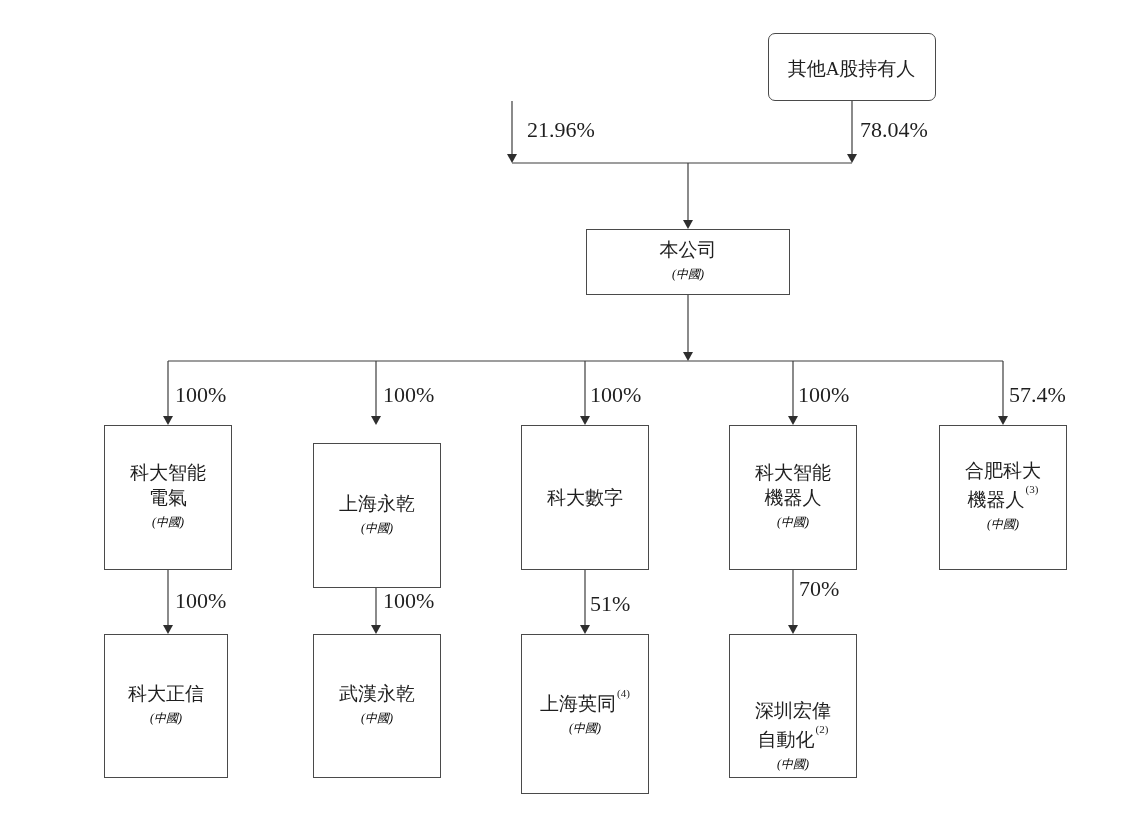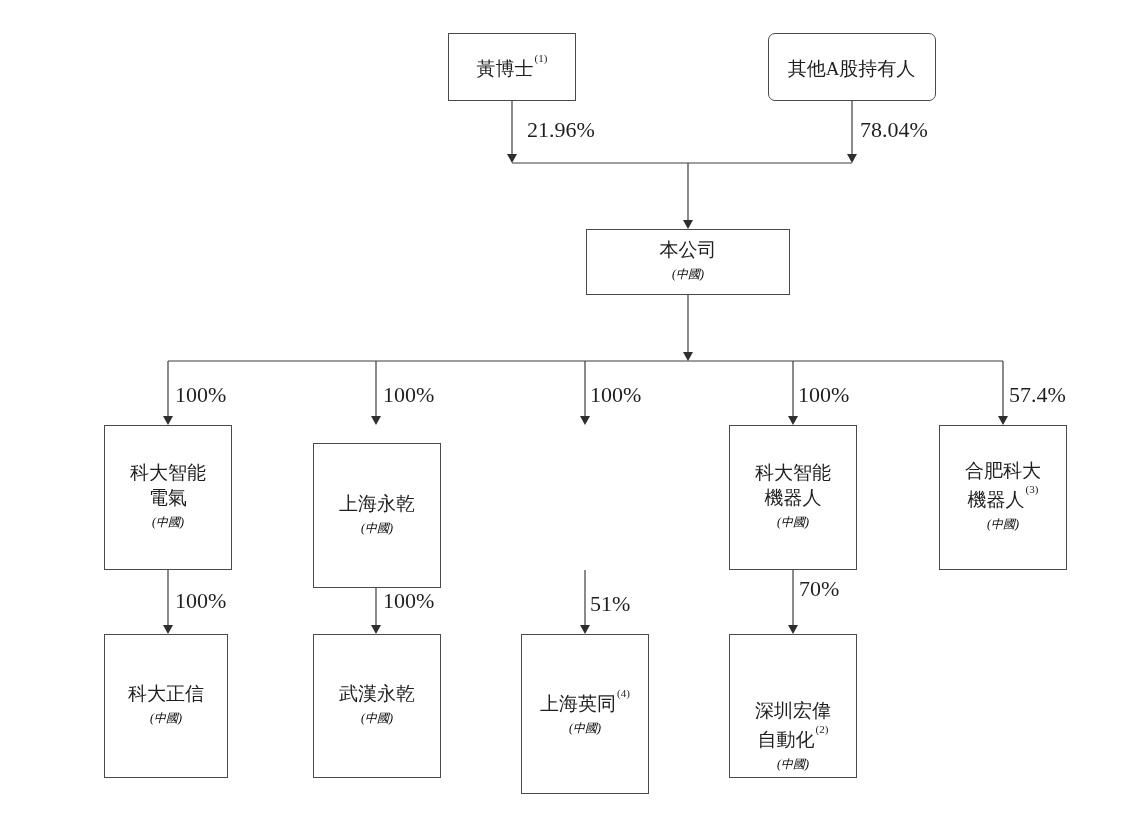--- a/index.html
+++ b/index.html
@@ -93,23 +93,20 @@
       <path d="M580 416 L590 416 L585 425 Z"></path>
       <path d="M788 416 L798 416 L793 425 Z"></path>
       <path d="M998 416 L1008 416 L1003 425 Z"></path>
       <path d="M163 625 L173 625 L168 634 Z"></path>
       <path d="M371 625 L381 625 L376 634 Z"></path>
       <path d="M580 625 L590 625 L585 634 Z"></path>
       <path d="M788 625 L798 625 L793 634 Z"></path>
     </g>
   </svg>
 
-  <div class="box" style="left:448px; top:33px; width:128px; height:68px;">
-    <div class="cline"><span>黃博士</span><sup class="sup">(1)</sup></div>
-  </div>
 
   <div class="box" style="left:768px; top:33px; width:168px; height:68px;border-radius:7px;">
     <div class="cline"><span>其他A股持有人</span><sup class="sup"></sup></div>
   </div>
 
   <div class="box" style="left:586px; top:229px; width:204px; height:66px;">
     <div class="cline">本公司</div>
     <div class="region">(中國)</div>
   </div>
 
@@ -117,20 +114,23 @@
     <div class="cline">科大智能</div>
     <div class="cline">電氣</div>
     <div class="region">(中國)</div>
   </div>
 
   <div class="box" style="left:313px; top:425px; width:128px; height:145px;margin-top:18px;">
     <div class="cline">上海永乾</div>
     <div class="region">(中國)</div>
   </div>
 
+  <div class="box" style="left:521px; top:425px; width:128px; height:145px;">
+    <div class="cline">科大數字</div>
+  </div>
 
   <div class="box" style="left:729px; top:425px; width:128px; height:145px;">
     <div class="cline">科大智能</div>
     <div class="cline">機器人</div>
     <div class="region">(中國)</div>
   </div>
 
   <div class="box" style="left:939px; top:425px; width:128px; height:145px;">
     <div class="cline">合肥科大</div>
     <div class="cline"><span>機器人</span><sup class="sup">(3)</sup></div>

